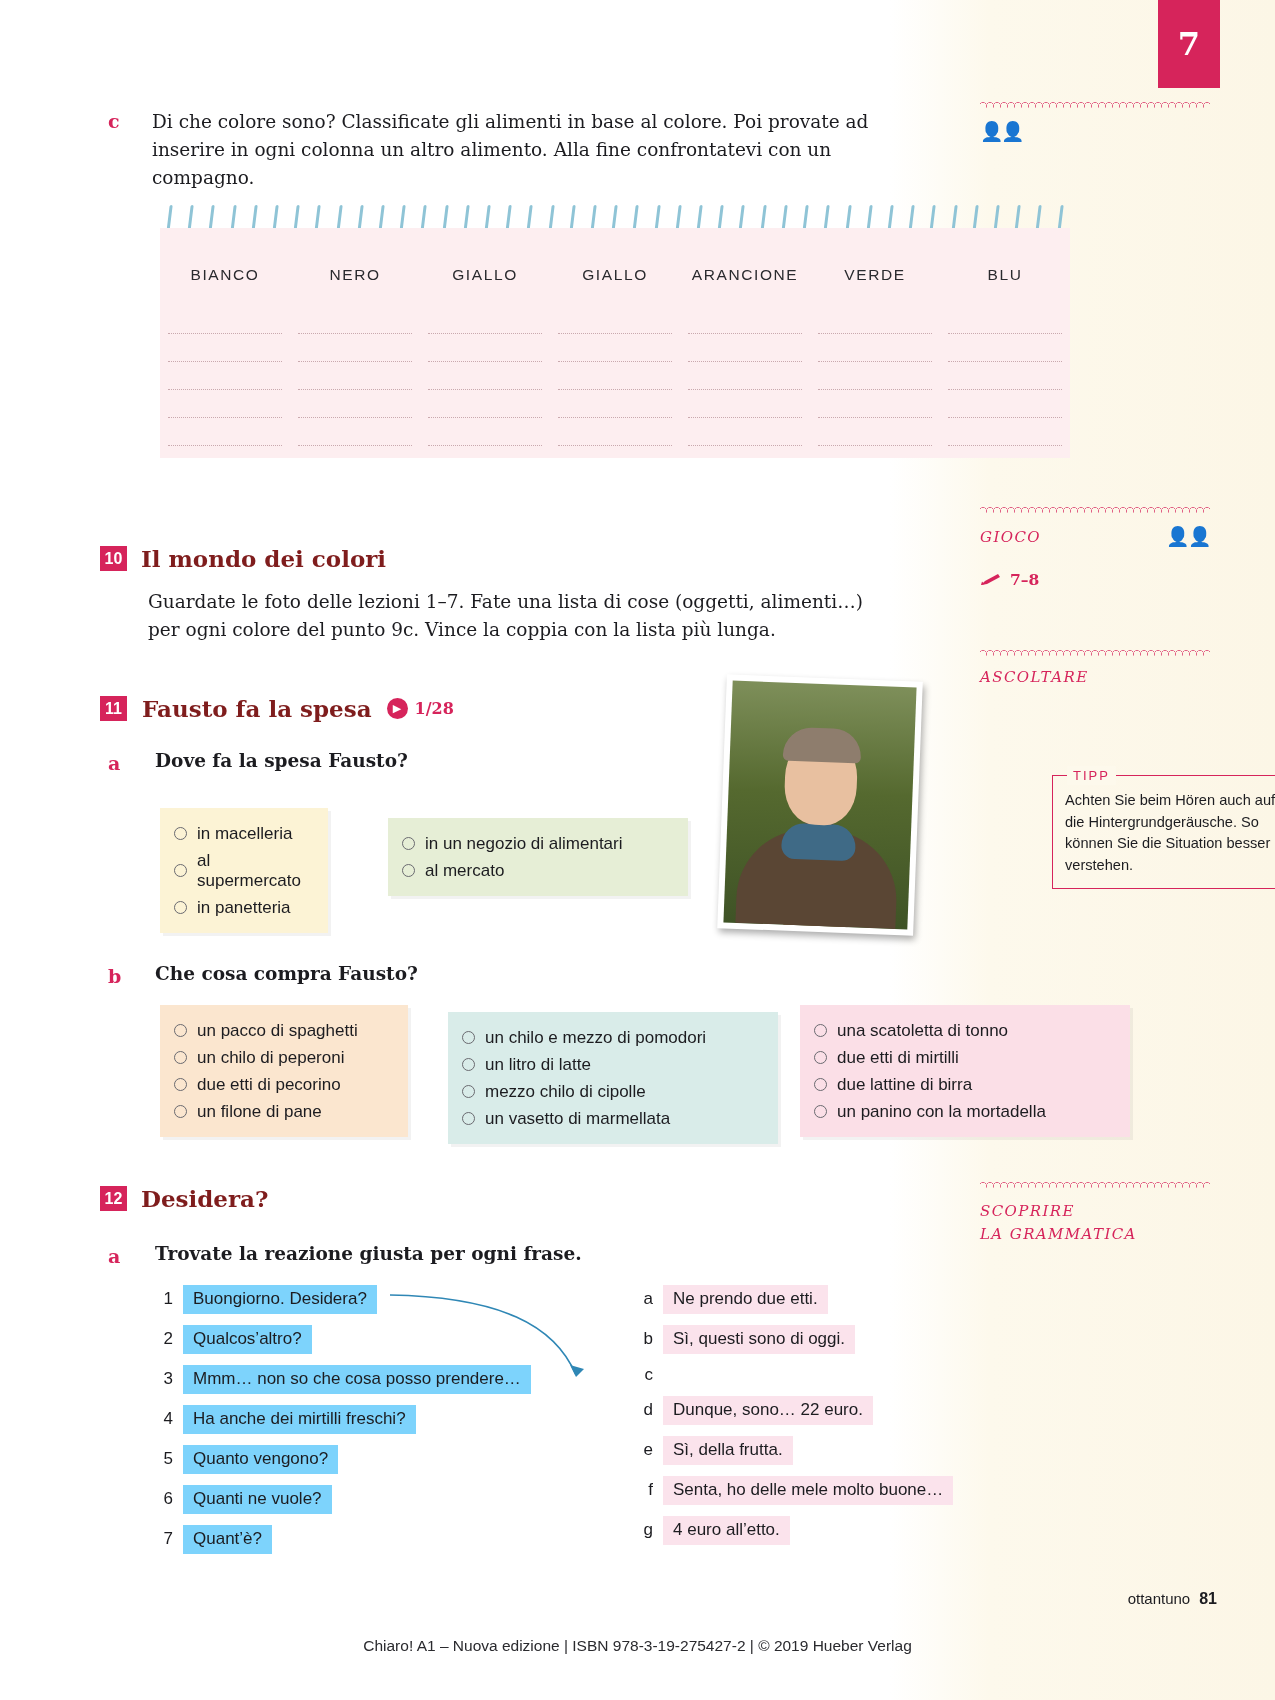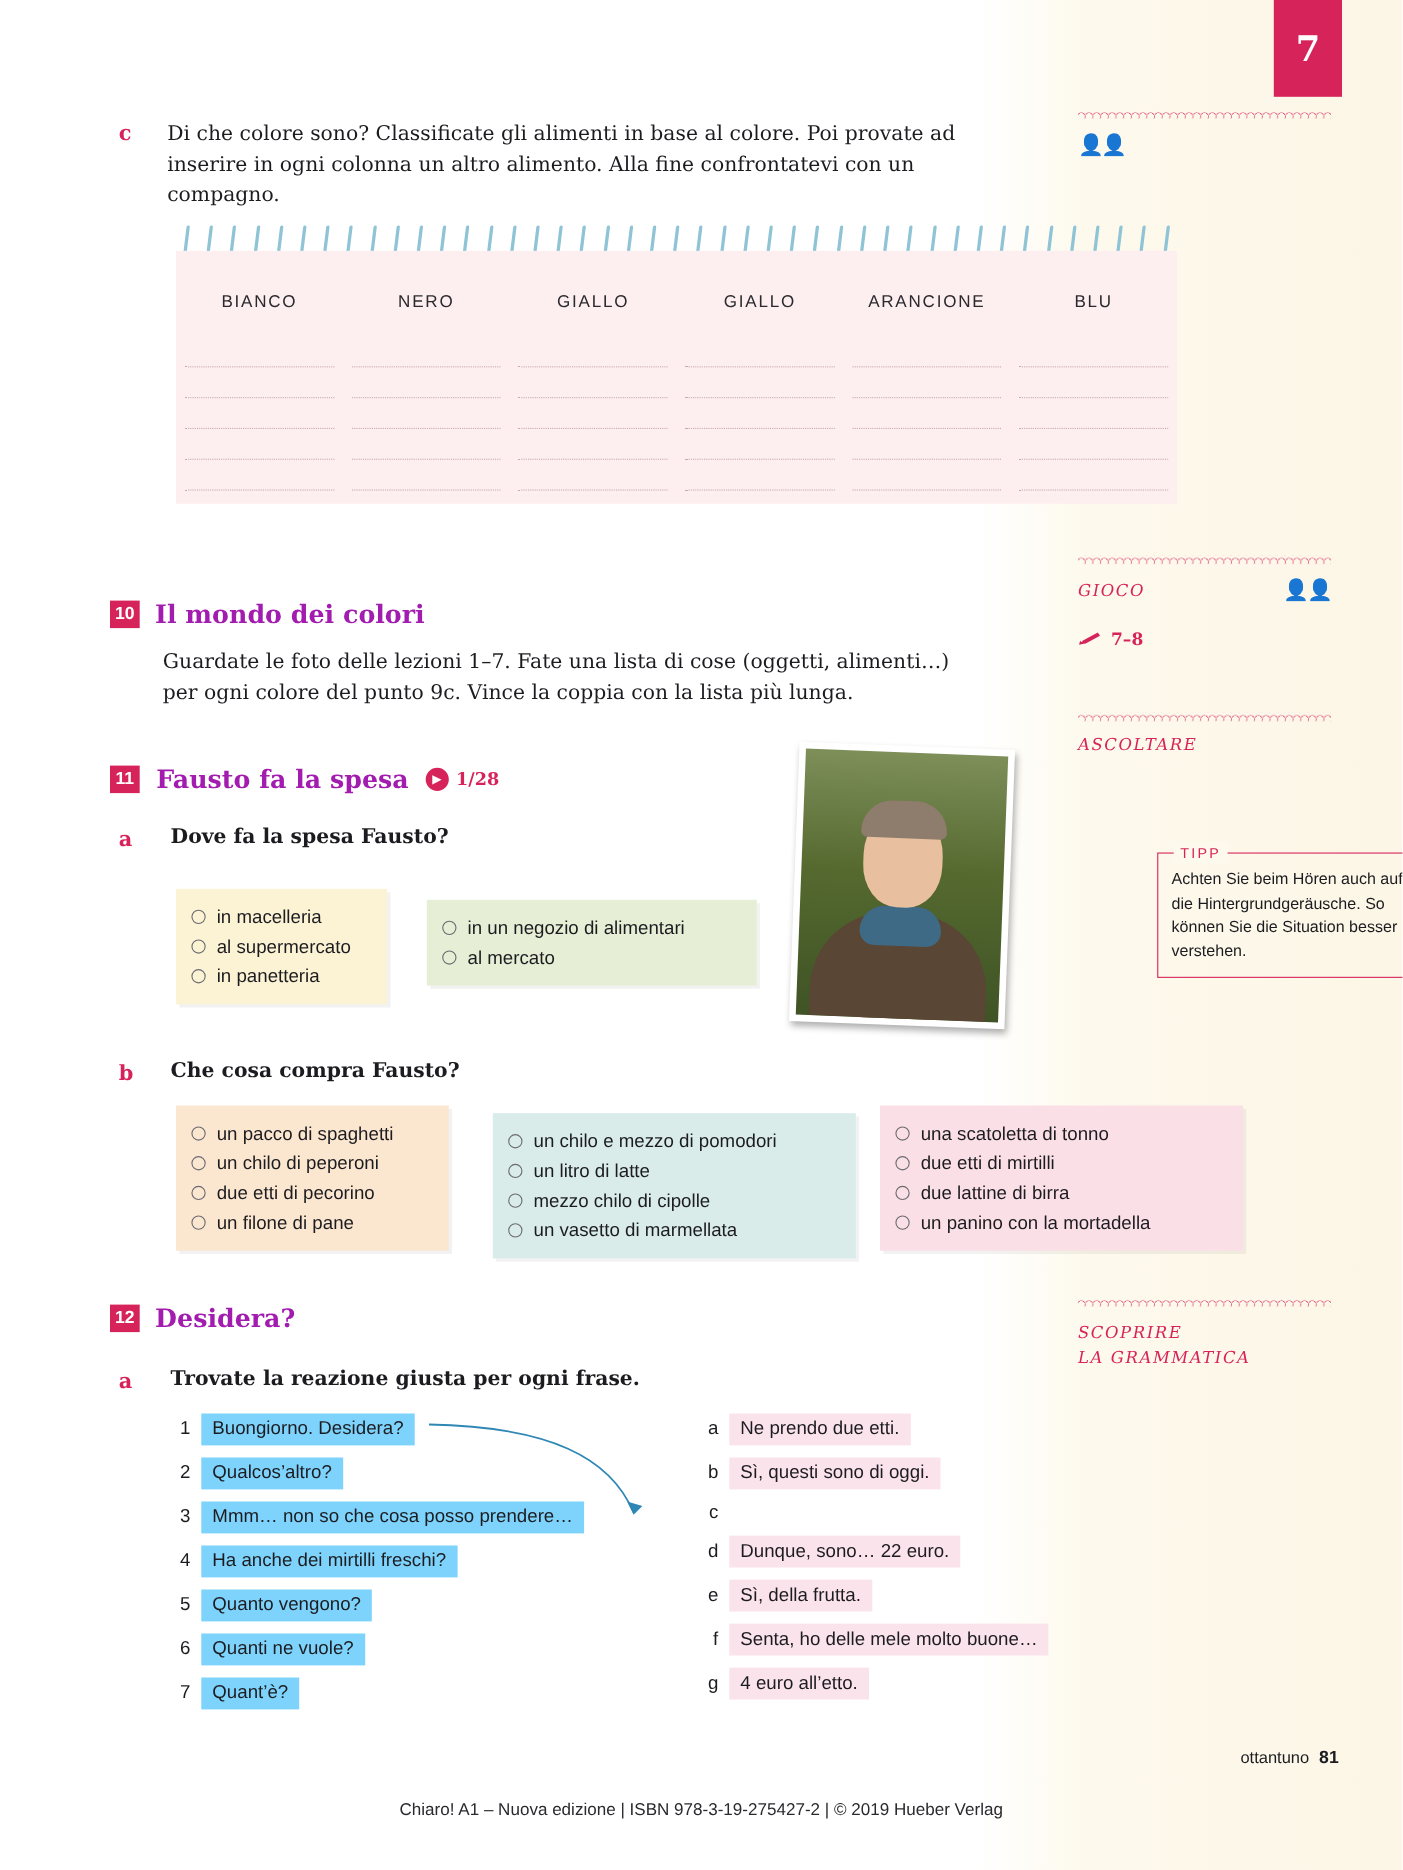--- a/index.html
+++ b/index.html
@@ -64,21 +64,21 @@
     background: #d6245b;
     color: #fff;
     font-family: Liberation Sans, sans-serif;
     font-weight: bold;
     font-size: 16px;
   }
   .ex-title {
     font-family: "DejaVu Serif", serif;
     font-weight: bold;
     font-size: 23px;
-    color: #a21caf;
+    color: #7f1d1d;
     text-align: center;
   }
 
   
   #ex9c {
     position: absolute;
     left: 108px;
     top: 108px;
     width: 790px;
   }
@@ -457,20 +457,28 @@
         </div>
         <div class="col">
           <div class="col-head">ARANCIONE</div>
           <div class="line"></div>
           <div class="line"></div>
           <div class="line"></div>
           <div class="line"></div>
           <div class="line"></div>
         </div>
         <div class="col">
+          <div class="col-head">VERDE</div>
+          <div class="line"></div>
+          <div class="line"></div>
+          <div class="line"></div>
+          <div class="line"></div>
+          <div class="line"></div>
+        </div>
+        <div class="col">
           <div class="col-head">BLU</div>
           <div class="line"></div>
           <div class="line"></div>
           <div class="line"></div>
           <div class="line"></div>
           <div class="line"></div>
         </div>
       </div>
   </div>
 
@@ -511,21 +519,21 @@
       <span class="audio-badge">
         <span class="disc">▶</span>
         <span>1/28</span>
       </span>
     </div>
   </div>
 
   <div style="position:absolute; left:108px; top:752px;" class="letter-label">a</div>
   <div style="position:absolute; left:155px; top:750px;" class="sub-q">Dove fa la spesa Fausto?</div>
 
-  <div class="opt-group" id="g11a0" style="left:160px; top:808px; width:192px; background:#fcf3d5;">
+  <div class="opt-group" id="g11a0" style="left:160px; top:808px; width:168px; background:#fcf3d5;">
       <div class="opt">
         <span class="circ"></span>
         <span>in macelleria</span>
       </div>
       <div class="opt">
         <span class="circ"></span>
         <span>al supermercato</span>
       </div>
       <div class="opt">
         <span class="circ"></span>

